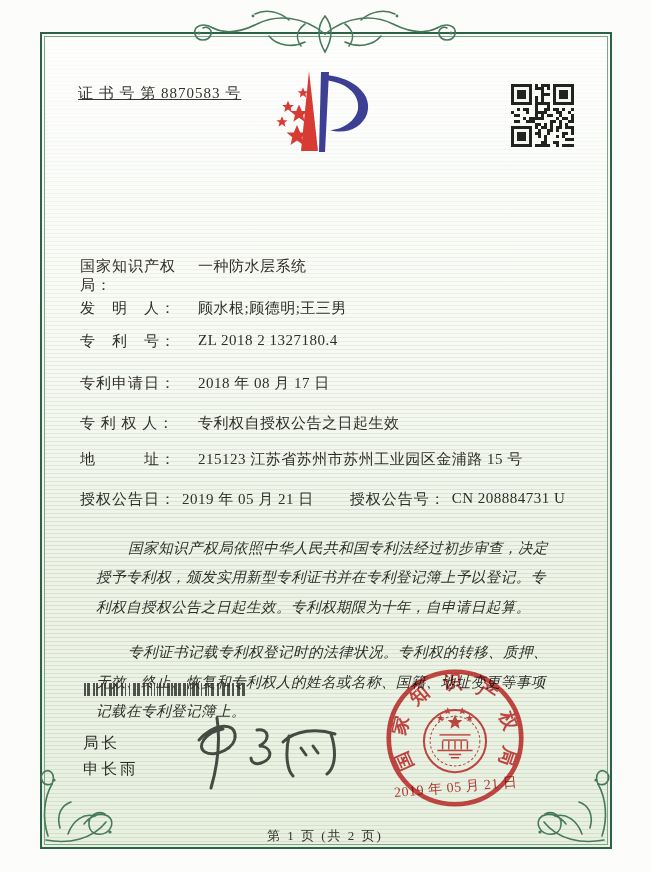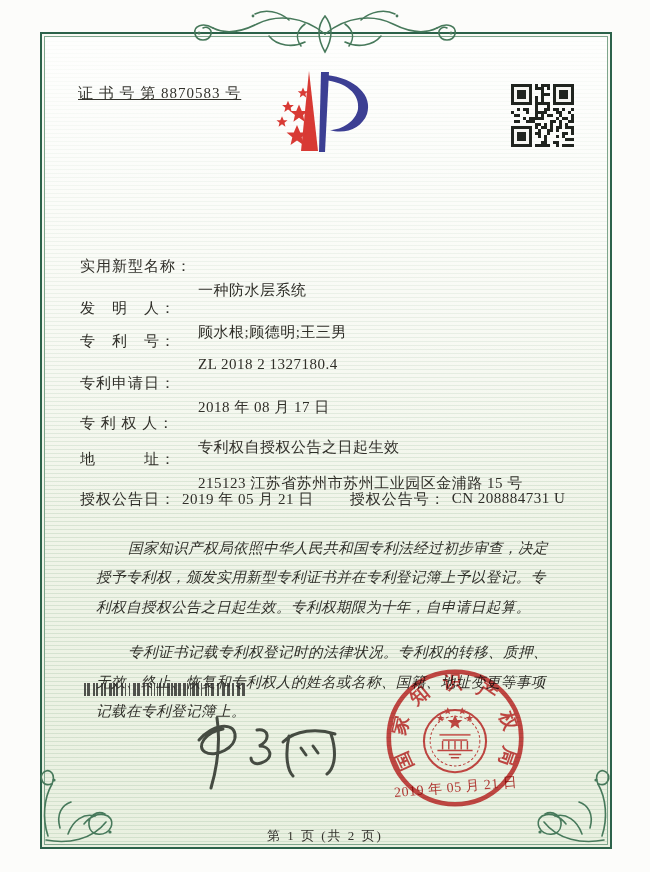--- a/index.html
+++ b/index.html
@@ -36,21 +36,21 @@
   .logo svg{display:block;width:100%;height:100%;}
   .qr{position:absolute;left:511px;top:84px;width:63px;height:63px;}
   .qr svg{display:block;width:100%;height:100%;}
   .title{
     position:absolute;left:0;right:0;top:176px;text-align:center;
     font-size:36px;font-weight:600;letter-spacing:9px;text-indent:9px;color:#23231d;
   }
   
   .row{position:absolute;left:80px;width:490px;display:flex;font-size:15px;color:#2f2e28;}
   .row .lab{flex:0 0 118px;letter-spacing:1px;}
-  .row .val{flex:1;letter-spacing:.5px;margin-top:24px;}
+  .row .val{flex:1;letter-spacing:.5px;}
   .r0{top:257px}.r1{top:299px}.r2{top:332px}.r3{top:374px}.r4{top:414px}.r5{top:450px}
   .row-grant{position:absolute;left:80px;top:490px;width:500px;display:flex;font-size:15px;}
   .row-grant .pair{display:flex;}
   .row-grant .pair+.pair{margin-left:36px;}
   .row-grant .lab{letter-spacing:1px;}
   .row-grant .val{margin-left:6px;letter-spacing:.5px;}
   
   .paras{position:absolute;left:80px;top:518px;width:494px;}
   .paras p{
     margin:16px;font-size:14.6px;line-height:29.4px;text-indent:2.2em;
@@ -270,21 +270,21 @@
         <rect x="15" y="1" width="5" height="5" fill="#f6f6f2"></rect>
         <rect x="16" y="2" width="3" height="3" fill="#20241f"></rect>
         <rect x="0" y="14" width="7" height="7" fill="#20241f"></rect>
         <rect x="1" y="15" width="5" height="5" fill="#f6f6f2"></rect>
         <rect x="2" y="16" width="3" height="3" fill="#20241f"></rect>
       </svg>
   </div>
 
 
   <div class="row r0">
-    <span class="lab">实用新型名称：</span>
+    <span class="lab">国家知识产权局：</span>
     <span class="val">一种防水层系统</span>
   </div>
   <div class="row r1">
     <span class="lab">发　明　人：</span>
     <span class="val">顾水根;顾德明;王三男</span>
   </div>
   <div class="row r2">
     <span class="lab">专　利　号：</span>
     <span class="val">ZL 2018 2 1327180.4</span>
   </div>
@@ -354,20 +354,24 @@
         <rect x="127" y="0" width="3" height="13" fill="#2f2f2d"></rect>
         <rect x="133" y="0" width="2" height="13" fill="#2f2f2d"></rect>
         <rect x="138" y="0" width="3" height="13" fill="#2f2f2d"></rect>
         <rect x="143" y="0" width="3" height="13" fill="#2f2f2d"></rect>
         <rect x="148" y="0" width="2" height="13" fill="#2f2f2d"></rect>
         <rect x="153" y="0" width="3" height="13" fill="#2f2f2d"></rect>
         <rect x="158" y="0" width="3" height="13" fill="#2f2f2d"></rect>
       </svg>
   </div>
 
+  <div class="director">
+    <div>局长</div>
+    <div>申长雨</div>
+  </div>
 
   <div class="signature">
     <svg viewBox="0 0 165 90" fill="none" stroke="#454b42" stroke-width="3" stroke-linecap="round">
       <path d="M16,32 C30,16 50,14 52,26 C54,40 32,50 22,44 C13,39 22,24 40,21"></path>
       <path d="M34,10 C37,30 35,56 28,80"></path>
       <path d="M74,22 C86,20 88,32 76,38 C88,38 92,50 78,55 C72,57 68,54 68,50"></path>
       <path d="M100,34 C112,22 134,20 152,26"></path>
       <path d="M106,28 C102,46 104,62 110,68"></path>
       <path d="M148,26 C154,44 152,60 144,66"></path>
       <path d="M118,40 l5,7"></path>

